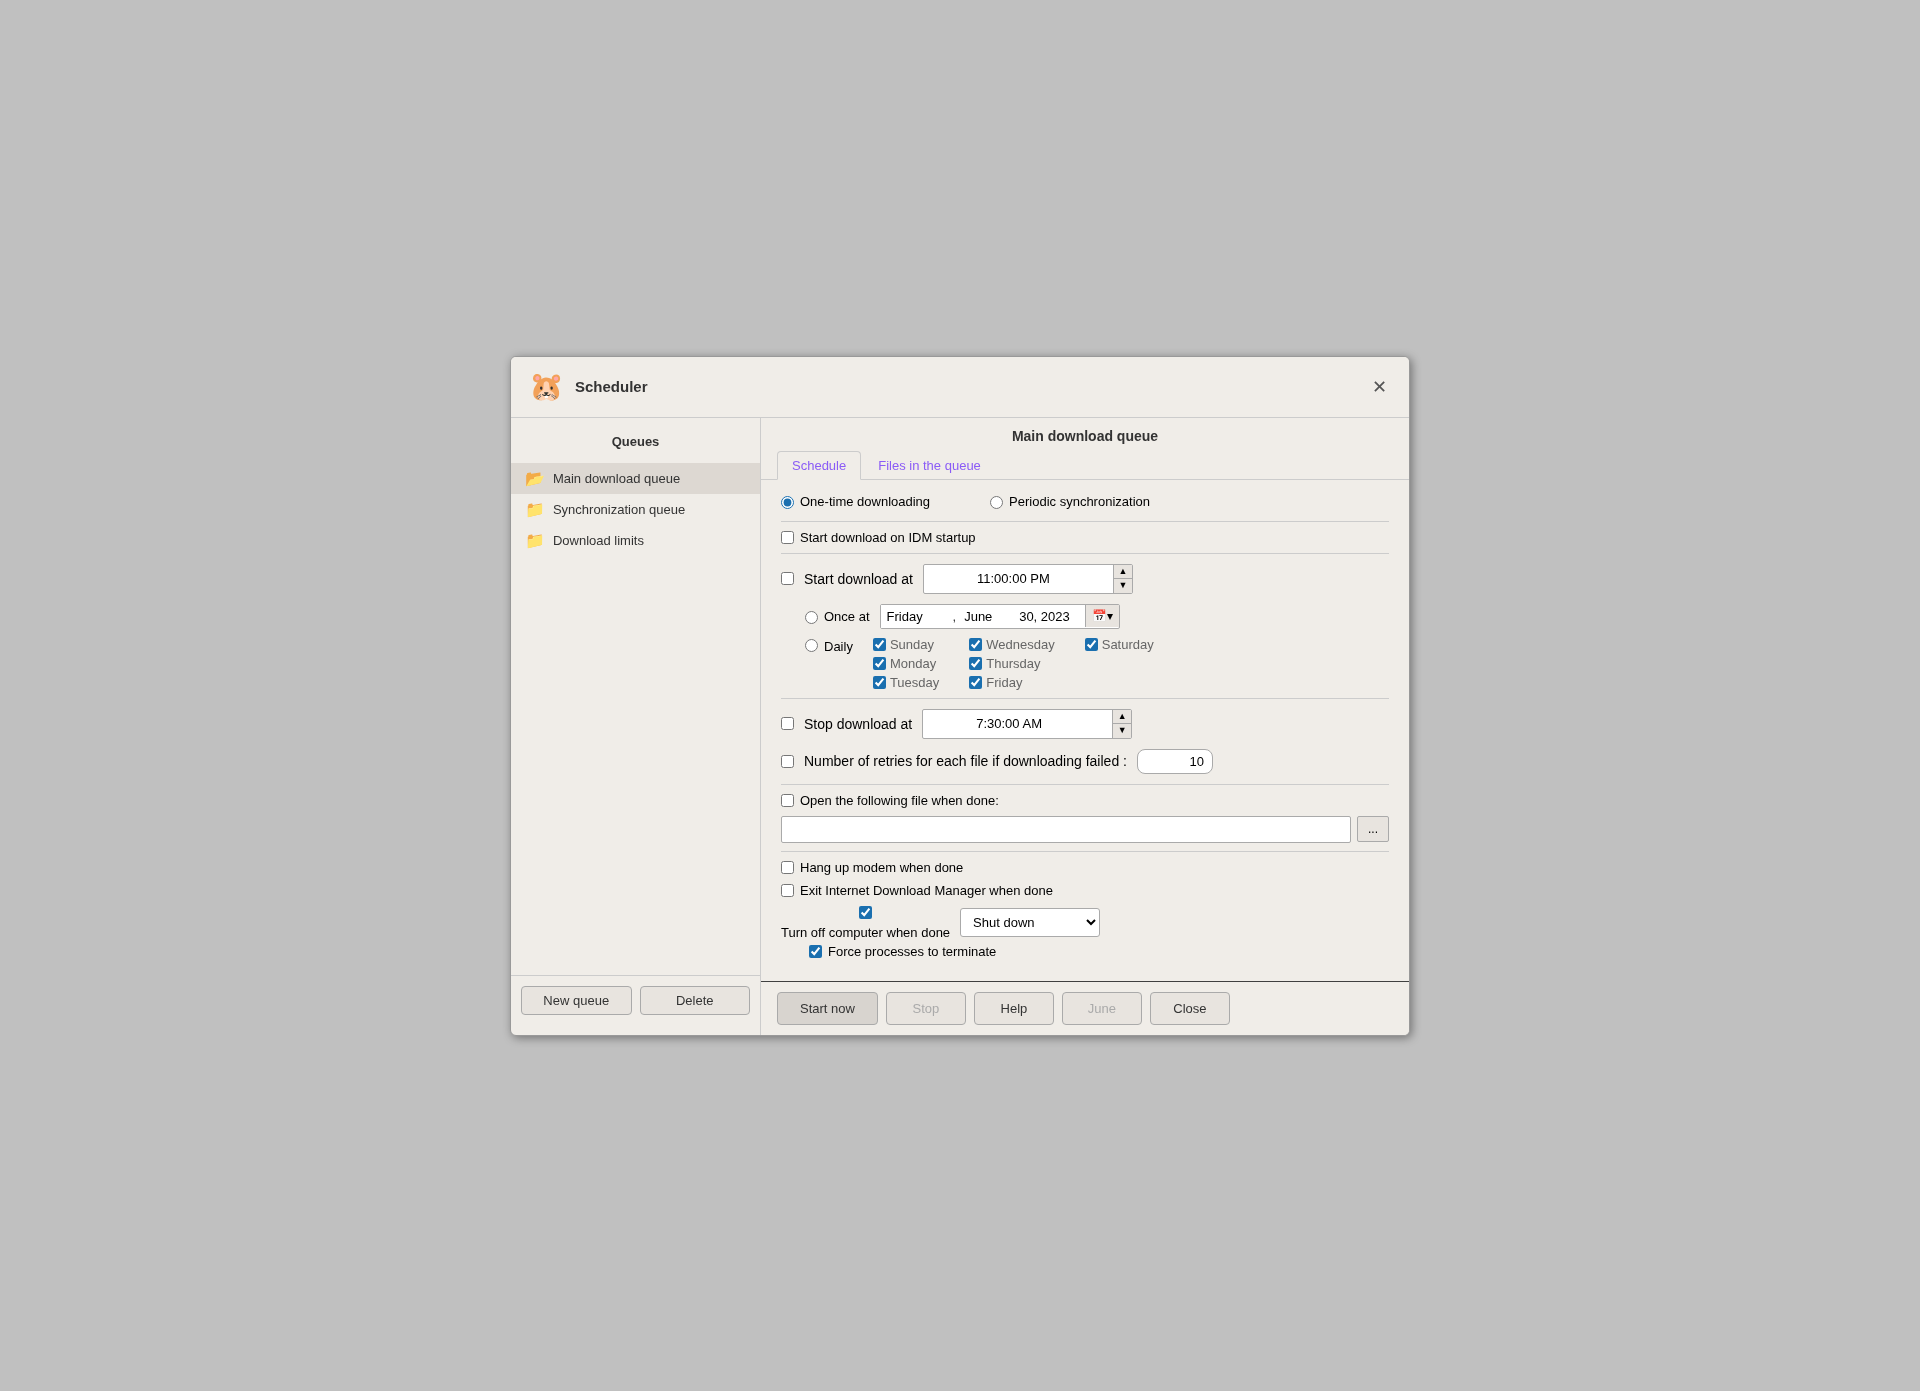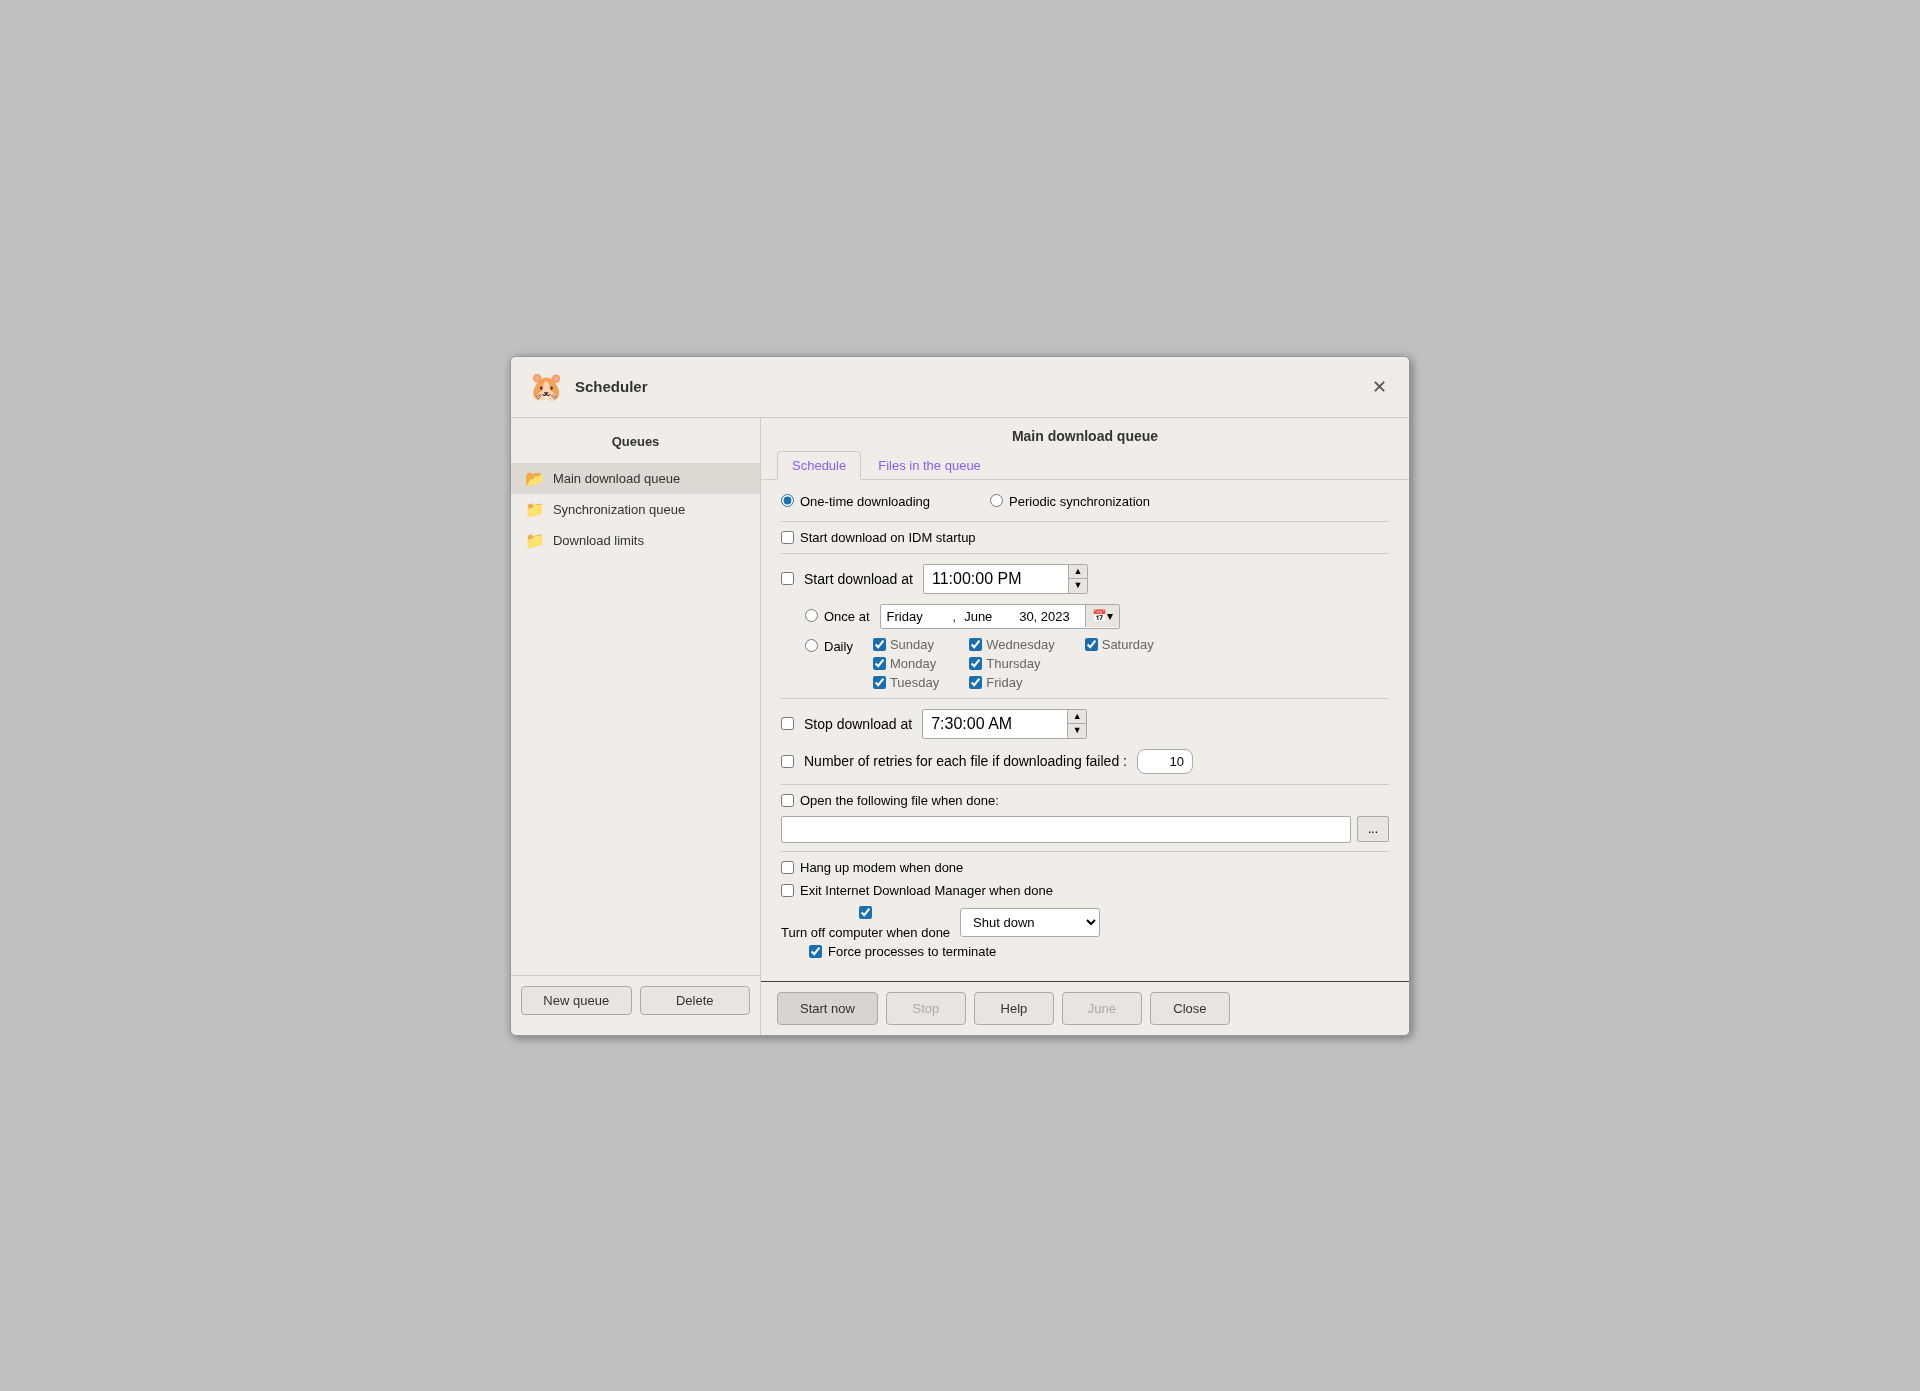--- a/index.html
+++ b/index.html
@@ -149,21 +149,21 @@
     }
     
     .radio-row {
       display: flex;
       align-items: center;
       gap: 60px;
       margin-bottom: 12px;
     }
     .radio-label {
       display: flex;
-      align-items: flex-start;
+      align-items: flex-end;
       gap: 6px;
       cursor: pointer;
       font-size: 13px;
     }
     .radio-label input[type="radio"] { accent-color: #1a6faf; }
     .divider { border: none; border-top: 1px solid #ccc; margin: 8px 0; }
     
     .check-row {
       display: flex;
       align-items: center;
@@ -184,23 +184,24 @@
       align-items: center;
       border: 1px solid #aaa;
       background: white;
       border-radius: 2px;
       overflow: hidden;
     }
     .time-input {
       border: none;
       outline: none;
       padding: 4px 8px;
-      font-size: 16px;
+      font-size: 13px;
       width: 144px;
       background: white;
+      margin-left: 45px;
     }
     .spinner-btns {
       display: flex;
       flex-direction: column;
       border-left: 1px solid #aaa;
     }
     .spin-btn {
       background: #e8e4df;
       border: none;
       width: 18px;
@@ -273,21 +274,21 @@
       font-size: 13px;
       color: #666;
     }
     .day-check input { accent-color: #1a6faf; }
     
     .number-input {
       border: 1px solid #aaa;
       border-radius: 8px;
       padding: 4px 8px;
       font-size: 13px;
-      width: 56px;
+      width: 76px;
       text-align: right;
       background: white;
     }
     
     .file-path-row {
       display: flex;
       align-items: center;
       gap: 6px;
       margin: 6px 0;
     }

